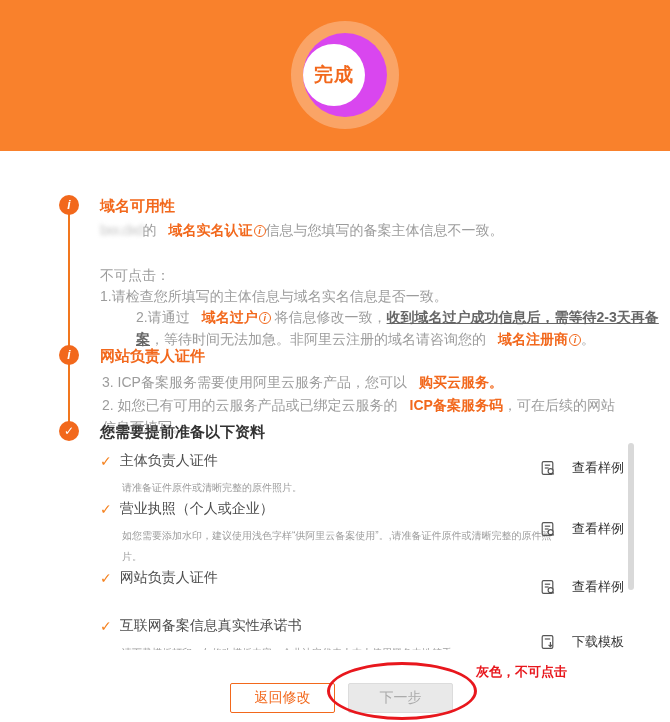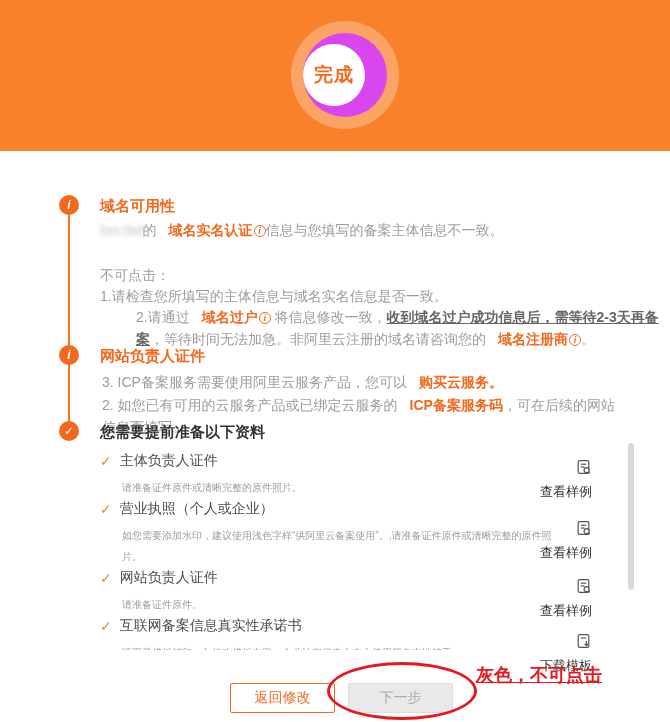--- a/index.html
+++ b/index.html
@@ -38,38 +38,38 @@
     font-size:9px; font-weight:bold; font-style:italic; align-items:center; justify-content:center;
     vertical-align:1px; margin-left:1px; }
   .redacted { color:#C9C9C9; filter:blur(2px); letter-spacing:-1px; user-select:none; }
 
   
   .items-clip { position:absolute; left:100px; top:450px; width:470px; height:200px; overflow:hidden; }
   .item { position:absolute; left:0; width:470px; }
   .item-title { display:flex; align-items:center; gap:8px; font-size:14px; color:#4D4D4D; }
   .item-check { color:#F5821F; font-size:14px; font-weight:bold; }
   .item-desc { margin:7px 0 0 22px; font-size:10px; color:#9C9C9C; line-height:21px; width:436px; }
-  .action { position:absolute; display:flex; align-items:flex-end; gap:8px; font-size:13px; color:#333; cursor:pointer;flex-direction:column; }
+  .action { position:absolute; display:flex; align-items:center; gap:16px; font-size:13px; color:#333; cursor:pointer; }
   .action svg { display:block; }
 
   
   .scroll-thumb { position:absolute; left:628px; top:443px; width:6px; height:147px;
     background:#D9D9D9; border-radius:3px; }
 
   
   .btn { position:absolute; top:683px; width:105px; height:30px; font-size:14px;
     display:flex; align-items:center; justify-content:center; border-radius:2px; }
   .btn-back { left:230px; background:#fff; border:1px solid #F2681C; color:#F2681C; cursor:pointer; }
   .btn-next { left:348px; background:#E9E9E9; border:1px solid #DCDCDC; color:#ABABAB; cursor:not-allowed; }
 
   
   .red-ellipse { position:absolute; left:327px; top:662px; width:150px; height:58px;
     border:3px solid #E8171D; border-radius:50%; pointer-events:none; }
-  .red-note { position:absolute; left:476px; top:663px; color:#E8171D; font-size:18px;
-    font-weight:bold; pointer-events:none;text-decoration:underline; }
+  .red-note { position:absolute; left:476px; top:663px; color:#E8171D; font-size:13px;
+    font-weight:bold; pointer-events:none; }
 </style>
 </head>
 <body>
 
 <div class="stage">
 
   <div class="banner">
     <div class="badge-halo">
       <div class="badge-ring">
         <div class="badge-inner">完成</div>
@@ -125,21 +125,20 @@
         <span class="item-check">✓</span>
         <span>营业执照（个人或企业）</span>
       </div>
       <div class="item-desc">如您需要添加水印，建议使用浅色字样“供阿里云备案使用”。,请准备证件原件或清晰完整的原件照片。</div>
     </div>
     <div class="item" style="top:119px;">
       <div class="item-title">
         <span class="item-check">✓</span>
         <span>网站负责人证件</span>
       </div>
-      <div class="item-desc">请准备证件原件。</div>
     </div>
     <div class="item" style="top:167px;">
       <div class="item-title">
         <span class="item-check">✓</span>
         <span>互联网备案信息真实性承诺书</span>
       </div>
       <div class="item-desc">请下载模板打印，勿修改模板内容，企业法定代表人本人使用黑色中性笔手</div>
     </div>
   </div>
 

